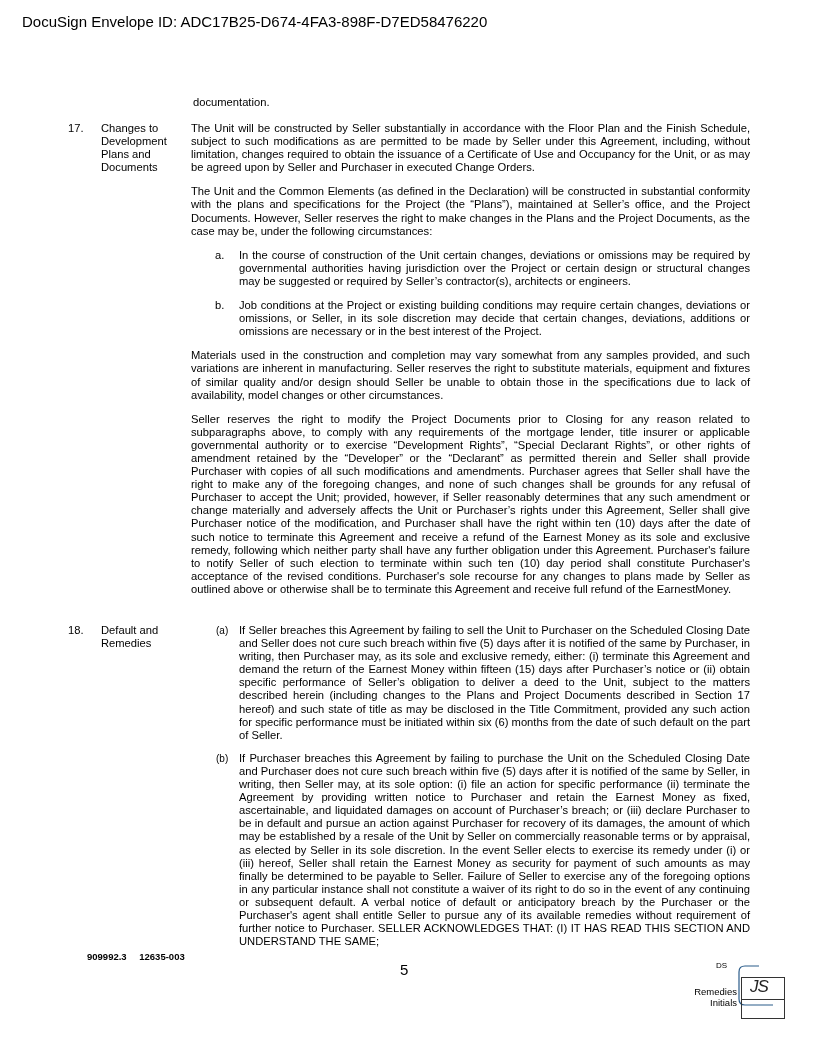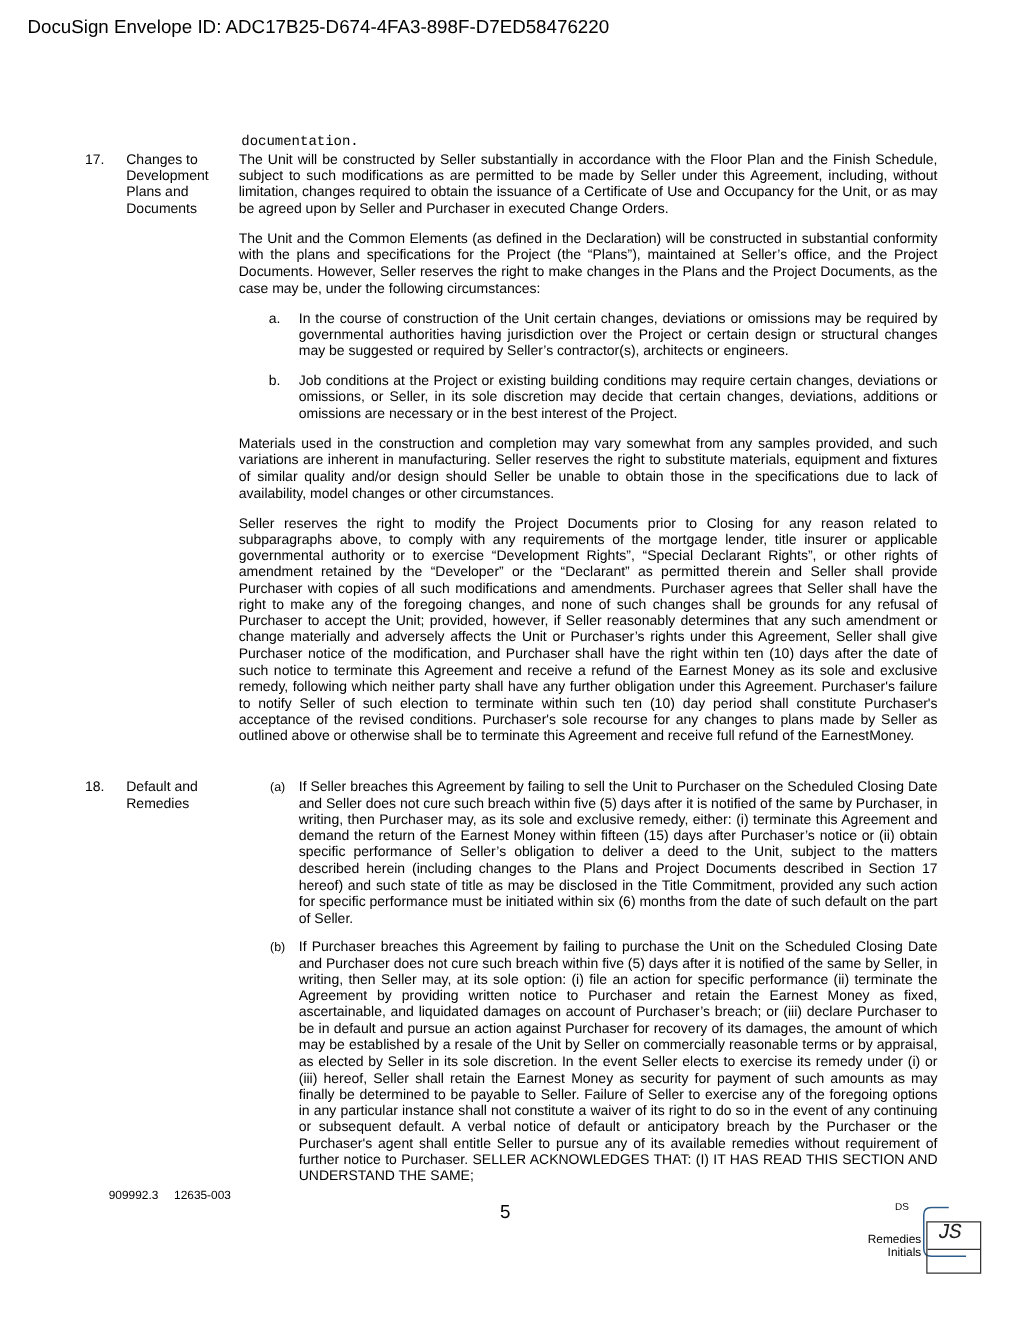--- a/index.html
+++ b/index.html
@@ -1,35 +1,35 @@
 <!DOCTYPE html>
 <html><head>
   <meta charset="utf-8">
   <style>
     html, body { margin: 0; padding: 0; background: #ffffff; }
     body { width: 816px; height: 1056px; position: relative; overflow: hidden; color: #000; font-family: "Liberation Sans", sans-serif; }
     .envelope { position: absolute; left: 22px; top: 13px; font-size: 15px; letter-spacing: 0; }
     .doc { position: absolute; left: 0; top: 0; width: 816px; font-size: 11.2px; line-height: 13.1px; }
-    .cont { position: absolute; left: 193px; top: 108px; font-family: Liberation Mono, monospace; }
+    .cont { position: absolute; left: 193px; top: 96px; }
     .section { position: absolute; left: 0; width: 816px; }
     .sec-num { position: absolute; left: 68px; text-align: center; }
     .sec-title { position: absolute; left: 101px; width: 88px; }
     .body-col { position: absolute; left: 191px; width: 559px; text-align: justify; }
     .body-col p { margin: 0 0 11px 0; }
     .sub { position: relative; padding-left: 48px; margin: 0 0 11px 0; }
     .sub .lbl { position: absolute; left: 24px; top: 0; }
     .rem { position: relative; padding-left: 48px; margin: 0 0 10px 0; }
     .rem .lbl { position: absolute; left: 25px; top: 0; font-size: 10px; }
-    .footer-id { position: absolute; left: 87px; top: 951px; font-size: 9.5px; }
+    .footer-id { position: absolute; left: 87px; top: 951px; font-size: 9.5px; font-weight: bold; }
     .footer-id span { margin-right: 10px; }
     .page-num { position: absolute; left: 400px; top: 961px; font-size: 15px; }
     .initials-label { position: absolute; left: 690px; top: 986px; font-size: 9.5px; text-align: right; width: 47px; line-height: 11px; }
     .initials-box { position: absolute; left: 741px; top: 977px; width: 42px; height: 40px; border: 1px solid #333; }
     .initials-box .mid { position: absolute; left: 0; top: 21px; width: 42px; border-top: 1px solid #333; }
-    .initials-sig { position: absolute; left: 8px; top: -1px; font-family: Liberation Mono, monospace; font-style: italic; font-size: 17px; color: #222; letter-spacing: -1px; }
+    .initials-sig { position: absolute; left: 8px; top: -1px; font-family: Liberation Sans, sans-serif; font-style: italic; font-size: 17px; color: #222; letter-spacing: -1px; }
     .ds-bracket { position: absolute; left: 737px; top: 965px; width: 36px; height: 41px; }
     .ds-label { position: absolute; left: 716px; top: 961px; font-size: 8px; }
   </style>
 </head>
 <body>
 
 <div class="envelope">DocuSign Envelope ID: ADC17B25-D674-4FA3-898F-D7ED58476220</div>
 
 <div class="doc">
   <div class="cont">documentation.</div>

